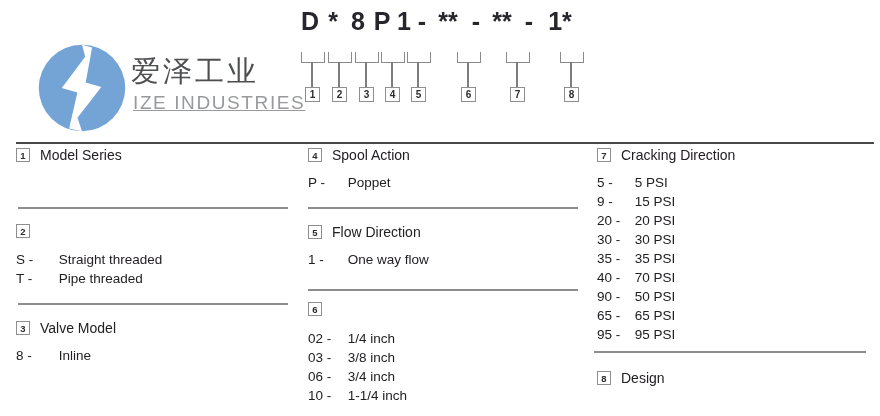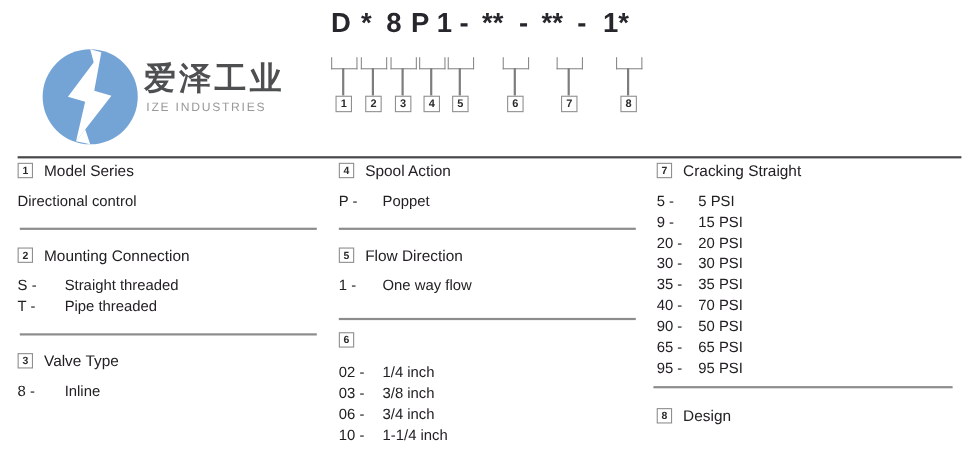--- a/index.html
+++ b/index.html
@@ -1,24 +1,24 @@
 <!DOCTYPE html>
 <html><head>
 <meta charset="utf-8">
 <style>
   html,body{margin:0;padding:0;background:#fff;}
   #page{position:relative;width:880px;height:416px;background:#ffffff;overflow:hidden;
         font-family:"Liberation Sans", sans-serif;color:#232024;}
 
   
   .logo-mark{position:absolute;left:36px;top:42px;width:92px;height:92px;}
-  .logo-cn{position:absolute;left:131px;top:52px;font-size:29px;font-weight:bold;
+  .logo-cn{position:absolute;left:131px;top:52px;font-size:29px;font-weight:normal;
            color:#4e4f51;letter-spacing:3px;white-space:nowrap;}
-  .logo-en{position:absolute;left:133px;top:92px;font-size:11px;color:#98999b;
-           letter-spacing:1.6px;white-space:nowrap;}
+  .logo-en{position:absolute;left:133px;top:92px;font-size:19px;color:#98999b;
+           letter-spacing:1.6px;white-space:nowrap;text-decoration:underline;}
 
   
   .code-seg{position:absolute;top:7px;transform:translateX(-50%);
             font-size:25px;font-weight:bold;color:#27262c;white-space:nowrap;}
   .bracket{position:absolute;top:52px;width:22px;height:10px;
            border-left:1.5px solid #8a8a8a;border-right:1.5px solid #8a8a8a;
            border-bottom:1.5px solid #8a8a8a;}
   .stem{position:absolute;top:62px;width:2px;height:25px;background:#7d7d7d;}
   .mbox{position:absolute;top:87px;width:15px;height:15px;box-sizing:border-box;
         border:1.5px solid #8f8f8f;background:#fff;display:flex;align-items:center;
@@ -100,40 +100,36 @@
   <div class="divider" style="left:308px;top:207px;width:270px"></div>
   <div class="divider" style="left:308px;top:289px;width:270px"></div>
   <div class="divider" style="left:594px;top:351px;width:272px"></div>
 
   <div class="col col-left" style="left:16px;width:272px">
 
     <div class="sec-h" style="top:147px">
       <span class="nbox">1</span>
       <span class="sec-title">Model Series</span>
     </div>
-    <div class="item" style="top:175px">
-      <span class="desc">Directional control</span>
-    </div>
 
     <div class="sec-h" style="top:224px">
       <span class="nbox">2</span>
-      <span class="sec-title">Mounting Connection</span>
     </div>
     <div class="item" style="top:252px">
       <span class="code">S -</span>
       <span class="desc">Straight threaded</span>
     </div>
     <div class="item" style="top:271px">
       <span class="code">T -</span>
       <span class="desc">Pipe threaded</span>
     </div>
 
     <div class="sec-h" style="top:320px">
       <span class="nbox">3</span>
-      <span class="sec-title">Valve Type</span>
+      <span class="sec-title">Valve Model</span>
     </div>
     <div class="item" style="top:348px">
       <span class="code">8 -</span>
       <span class="desc">Inline</span>
     </div>
   </div>
 
   <div class="col col-mid" style="left:308px;width:270px">
 
     <div class="sec-h" style="top:147px">
@@ -172,21 +168,21 @@
     <div class="item" style="top:388px">
       <span class="code">10 -</span>
       <span class="desc">1-1/4 inch</span>
     </div>
   </div>
 
   <div class="col col-right" style="left:597px;width:269px">
 
     <div class="sec-h" style="top:147px">
       <span class="nbox">7</span>
-      <span class="sec-title">Cracking Straight</span>
+      <span class="sec-title">Cracking Direction</span>
     </div>
     <div class="item" style="top:175px">
       <span class="code">5 -</span>
       <span class="desc">5 PSI</span>
     </div>
     <div class="item" style="top:194px">
       <span class="code">9 -</span>
       <span class="desc">15 PSI</span>
     </div>
     <div class="item" style="top:213px">

